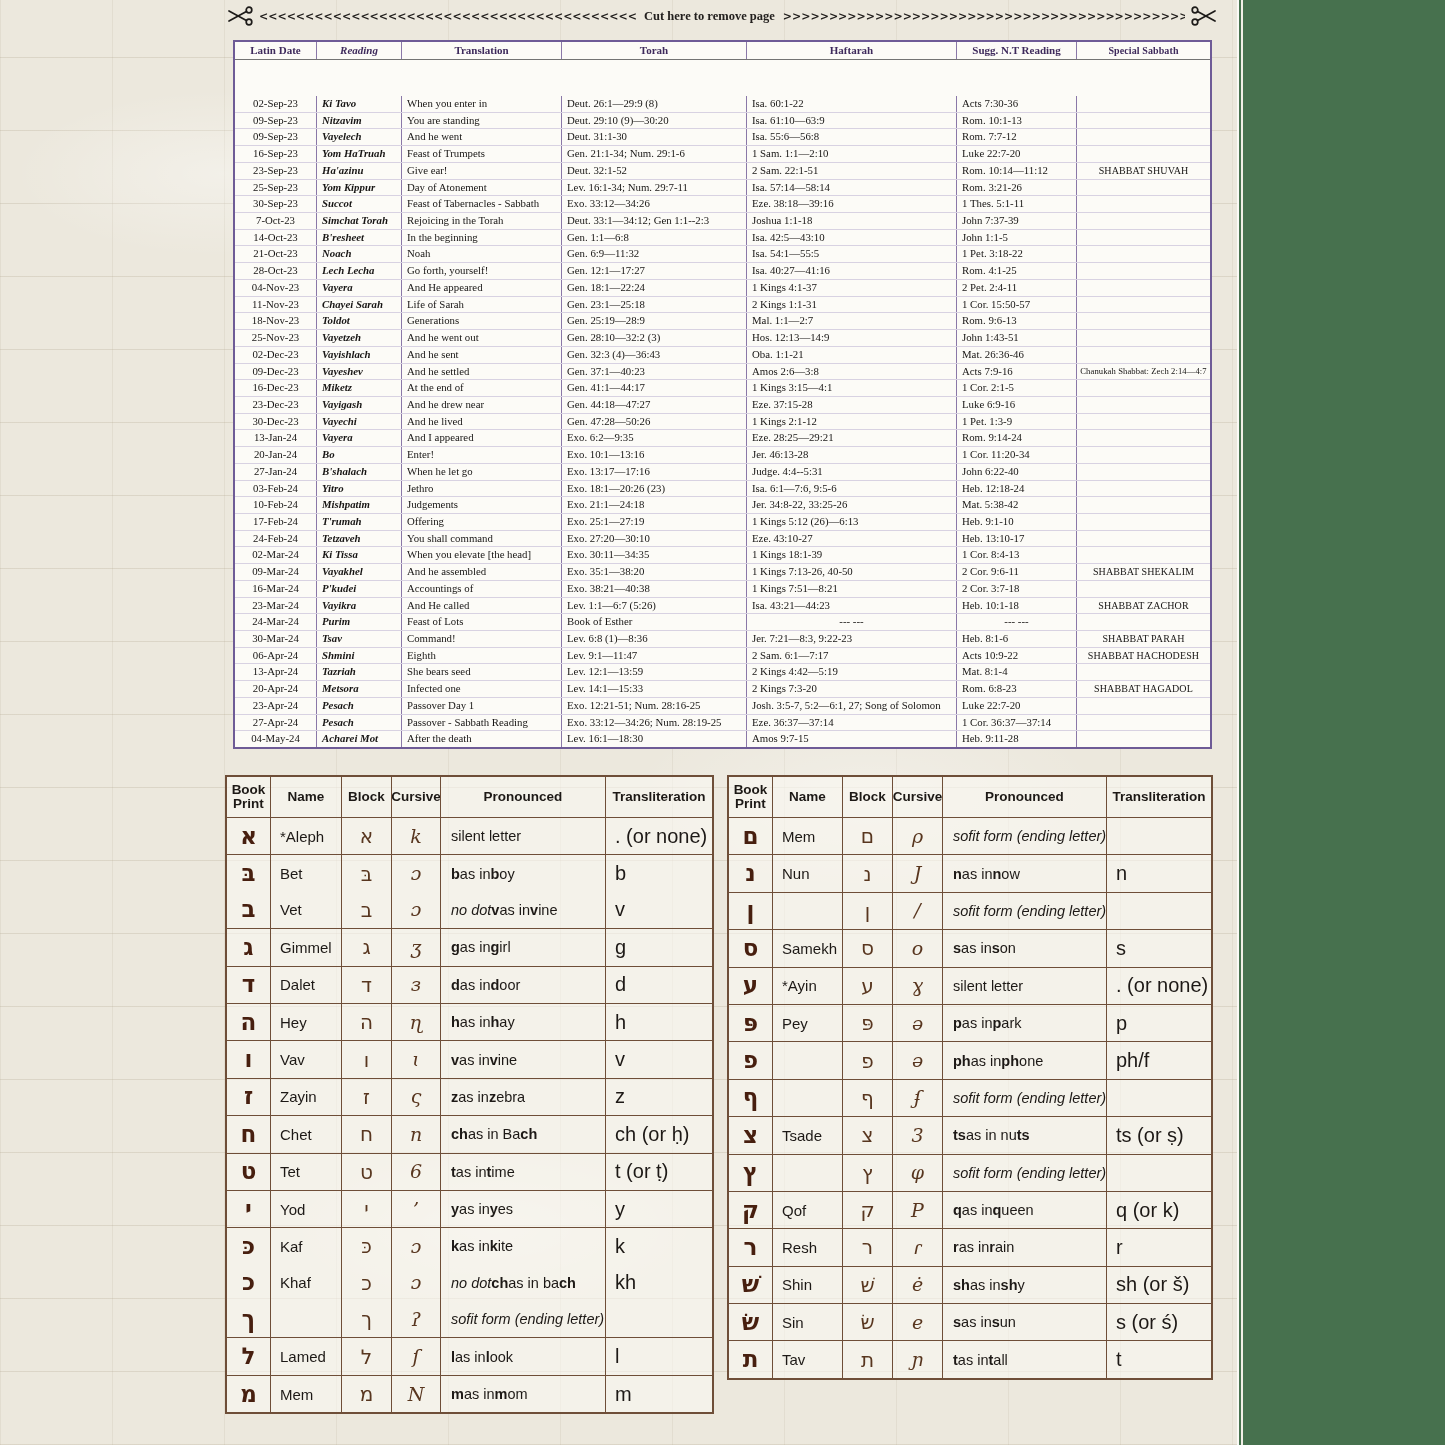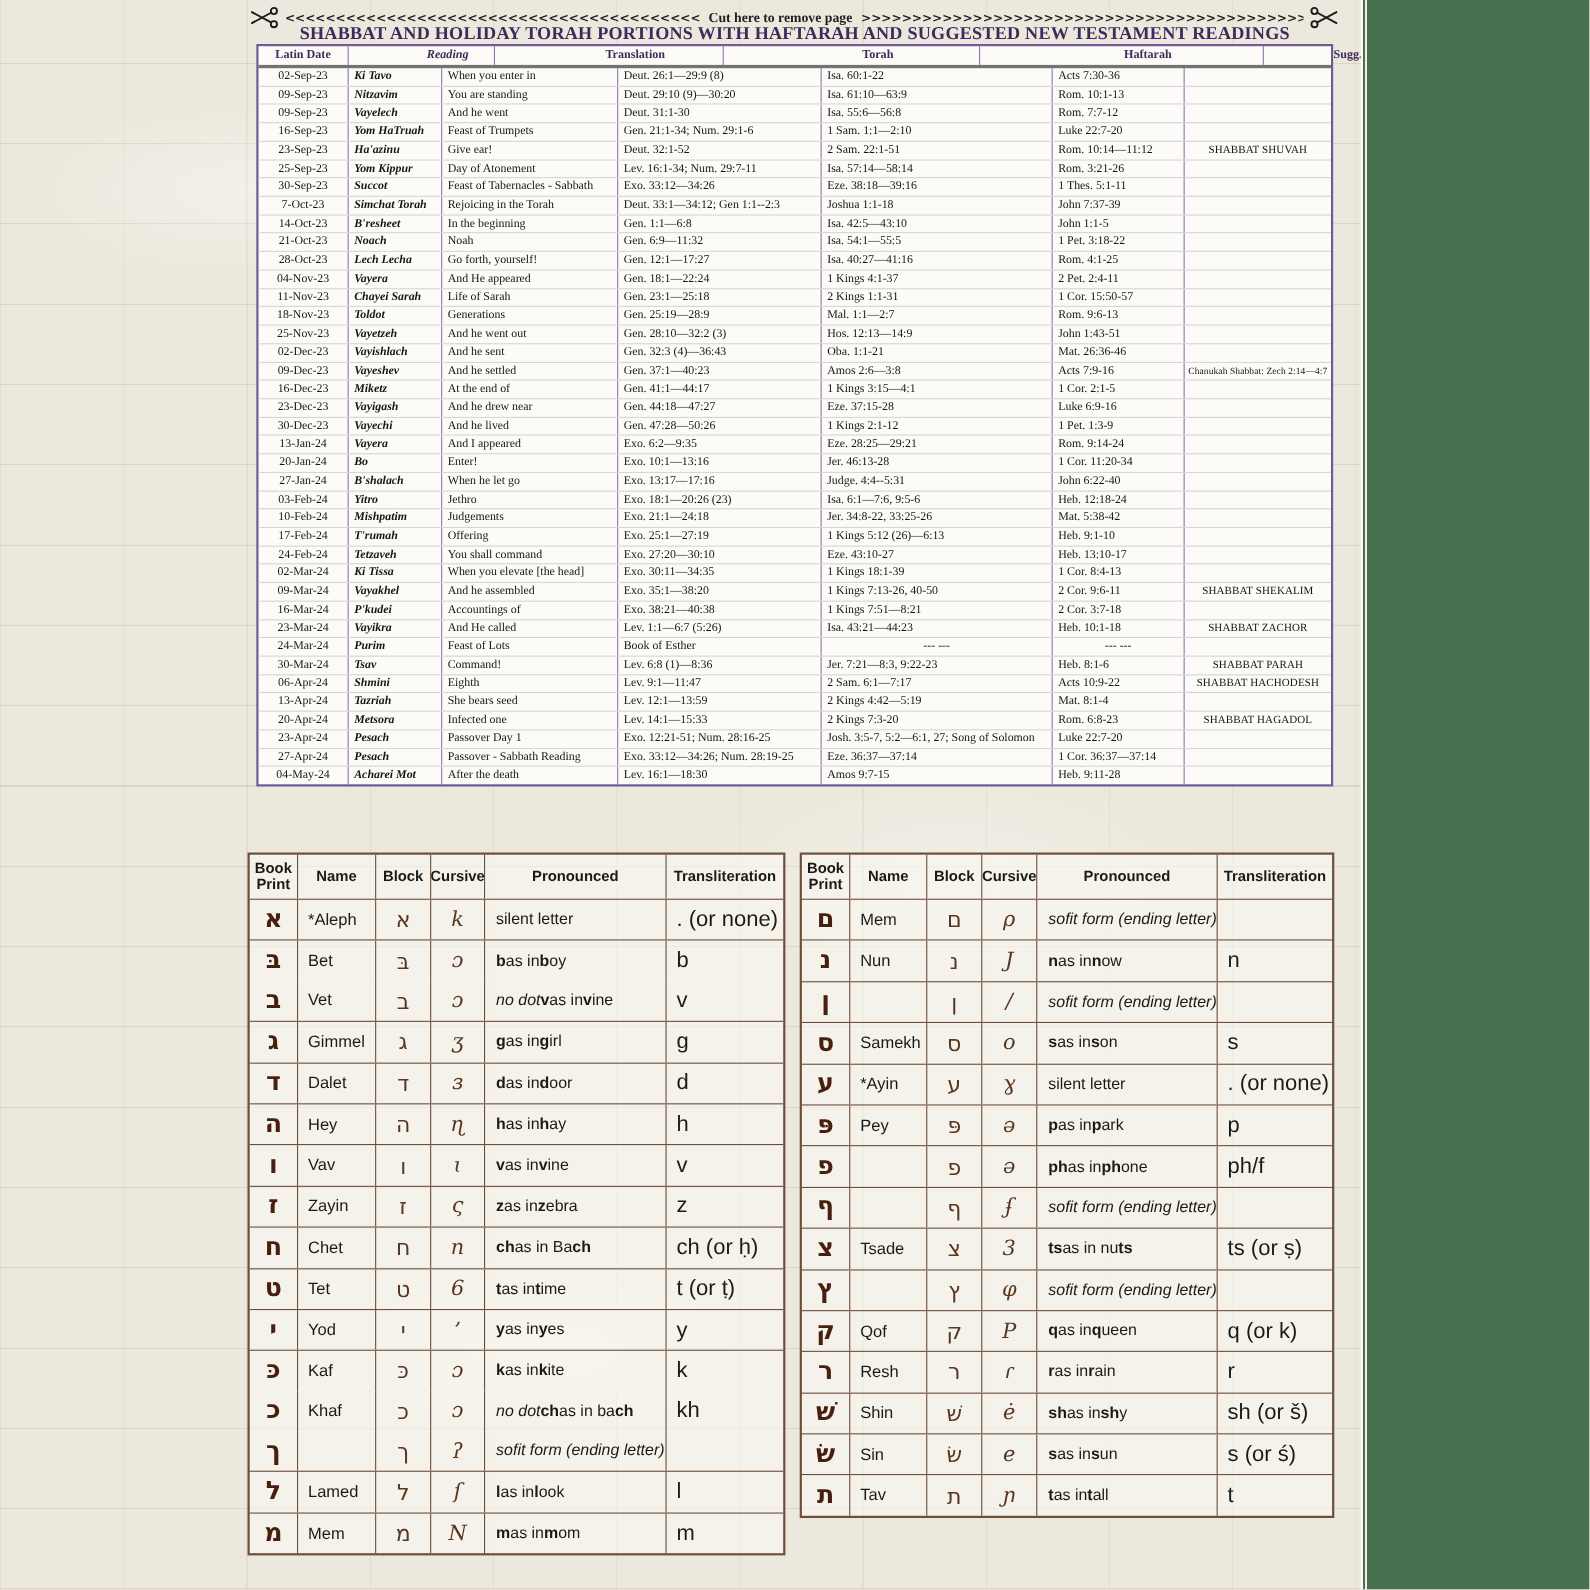--- a/index.html
+++ b/index.html
@@ -39,27 +39,27 @@
     position:absolute;left:233px;top:21px;width:979px;text-align:center;
     font:bold 16.5px/1.1 "Liberation Serif",serif;color:#3E2A5C;letter-spacing:.2px;
   }
   
   .torah{
     position:absolute;left:233px;top:40px;width:979px;
     background:#FCFBF7;border:2px solid #6E5B96;box-sizing:border-box;
     font-family:"Liberation Serif",serif;color:#171514;
   }
   .t-head,.t-row{display:grid;grid-template-columns:82px 85px 160px 185px 210px 120px 1fr;}
-  .t-head{height:17px;border-bottom:3px solid #737373;gap:48px;}
+  .t-head{height:17px;border-bottom:1px solid #737373;}
   .t-head .t-cell{
     font:bold 11px/17px "Liberation Serif",serif;color:#3E2A5C;text-align:center;
     overflow:hidden;white-space:nowrap;
   }
   .t-row{height:15.72px;border-top:1px solid #D8D2E2;}
-  .t-row:first-child{border-top:none;}
+  .t-row:first-child{border-top:none;margin-top:36px;}
   .t-cell{
     border-right:1px solid #8A78A8;padding:0 5px;box-sizing:border-box;
     font:10.8px/15.5px "Liberation Serif",serif;
     white-space:nowrap;overflow:hidden;
   }
   .t-cell:last-child{border-right:none;text-align:center;}
   .t-cell.c0{text-align:center;padding:0 2px;}
   .t-cell.c1{font-weight:bold;font-style:italic;}
   .t-cell.c6{font-size:10px;letter-spacing:.1px;}
   .t-cell.small{font-size:8.6px;padding:0 2px;}
@@ -116,21 +116,20 @@
     <span class="sc flip">
       <svg viewBox="0 0 28 22" fill="none" stroke="#1d1b19" stroke-width="1.7" stroke-linecap="round">
         <circle cx="23" cy="5" r="2.8"></circle>
         <circle cx="23" cy="17" r="2.8"></circle>
         <line x1="20.4" y1="6.6" x2="3" y2="16"></line>
         <line x1="20.4" y1="15.4" x2="3" y2="6"></line>
       </svg>
     </span>
   </div>
 
-  <div class="title">SHABBAT AND HOLIDAY TORAH PORTIONS WITH HAFTARAH AND SUGGESTED NEW TESTAMENT READINGS</div>
 
   <div class="torah">
     <div class="t-head">
         <div class="t-cell c0">Latin Date</div>
         <div class="t-cell c1">Reading</div>
         <div class="t-cell c2">Translation</div>
         <div class="t-cell c3">Torah</div>
         <div class="t-cell c4">Haftarah</div>
         <div class="t-cell c5">Sugg. N.T Reading</div>
         <div class="t-cell c6">Special Sabbath</div>

